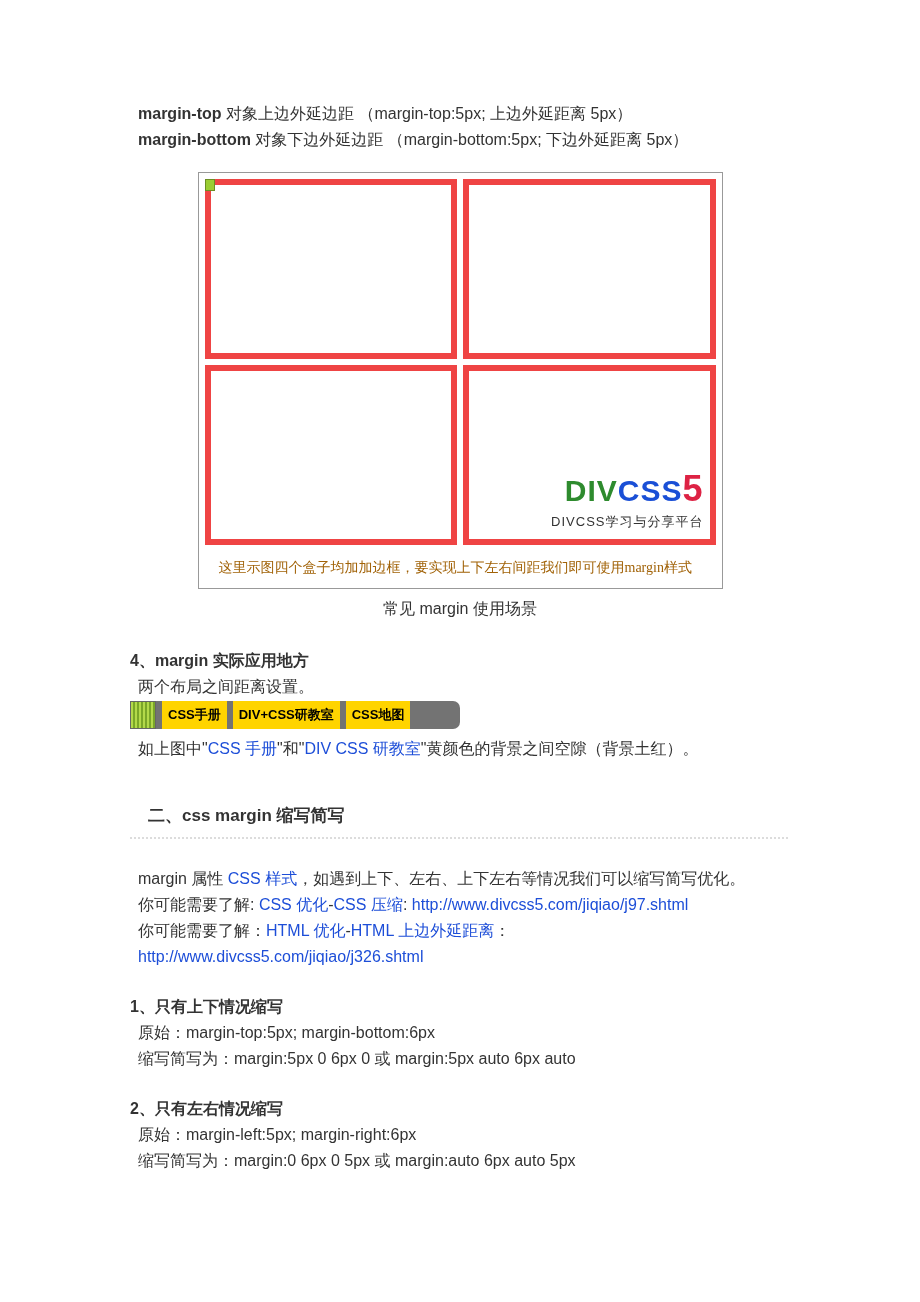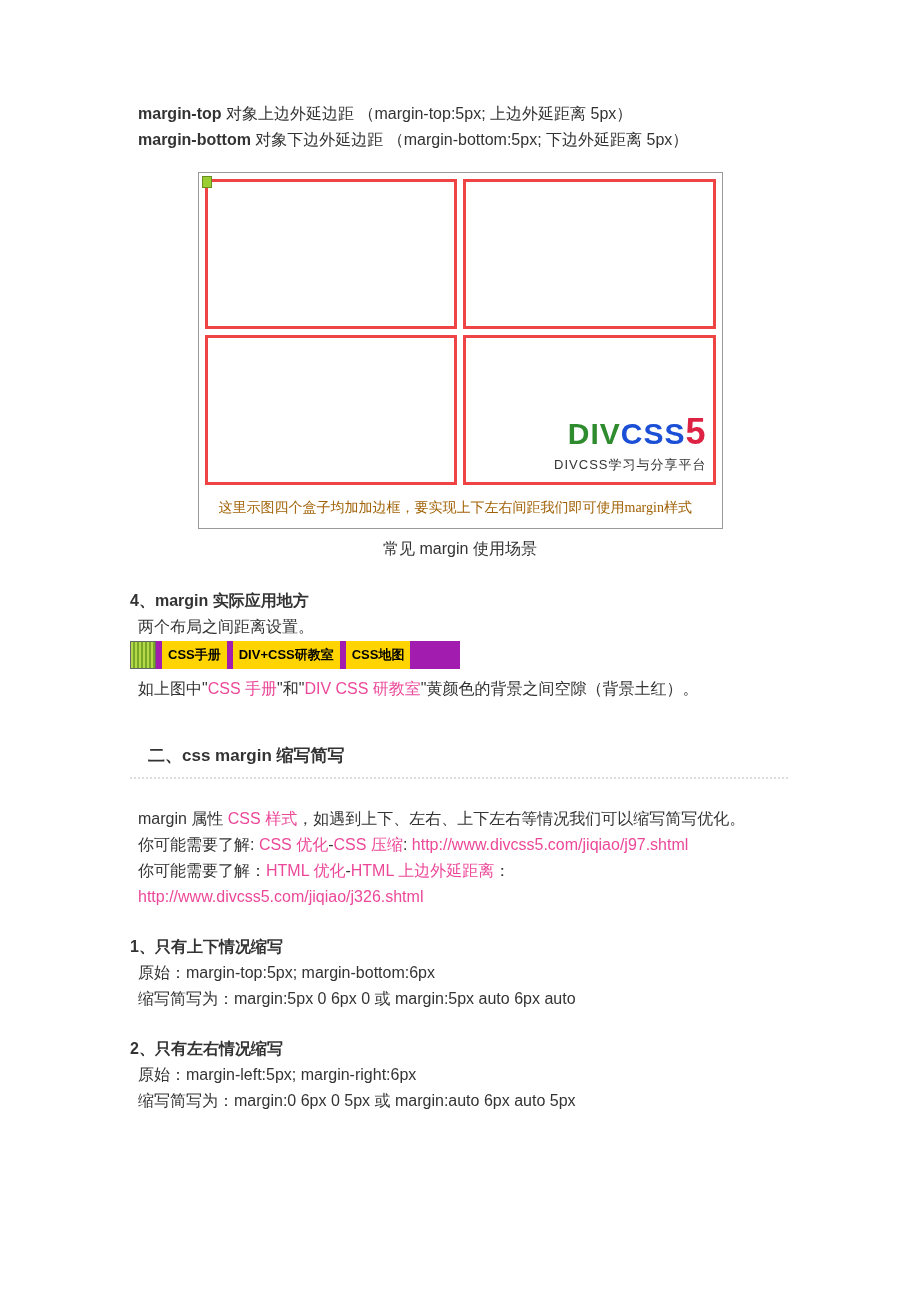--- a/index.html
+++ b/index.html
@@ -7,42 +7,42 @@
     padding: 100px 130px 60px 130px;
     font-family: Arial, "Microsoft YaHei", sans-serif;
     font-size: 16px;
     line-height: 1.5;
     color: #333;
     background: #fff;
     width: 920px;
     box-sizing: border-box;
   }
   .bold { font-weight: bold; }
-  .link { color: #ec4899; }
+  .link { color: #1d4ed8; }
   .caption { text-align: center; margin: 8px 0 28px 0; }
 
   
   .figure1 {
     width: 525px;
     margin: 20px auto 0 auto;
     border: 1px solid #999;
     background: #fff;
     box-sizing: border-box;
   }
   .fig1-grid {
     display: flex;
     flex-wrap: wrap;
     padding: 6px;
     gap: 6px;
   }
   .fig1-cell {
-    border: 3px solid #ef4444;
+    border: 6px solid #ef4444;
     box-sizing: border-box;
     width: calc(50% - 3px);
-    height: 150px;
+    height: 180px;
     position: relative;
   }
   .fig1-cell:first-child::before {
     content: "";
     position: absolute;
     left: -6px; top: -6px;
     width: 8px; height: 10px;
     background: #9acd32;
     border: 1px solid #6b8e23;
   }
@@ -73,24 +73,25 @@
     font-size: 14px;
     padding: 6px 10px 10px 20px;
   }
 
   
   .navimg {
     display: flex;
     align-items: stretch;
     height: 28px;
     width: 330px;
-    background: #a21caf;
+    background: #737373;
     margin-bottom: 8px;
     font-size: 13px;
     font-weight: bold;
+    border-radius: 7px;
   }
   .navimg .ico {
     width: 26px;
     background: repeating-linear-gradient(90deg, #b3d94a, #b3d94a 2px, #7aa628 2px, #7aa628 4px);
     border: 1px solid #666;
     box-sizing: border-box;
   }
   .navimg .tab {
     background: #ffd400;
     color: #000;

